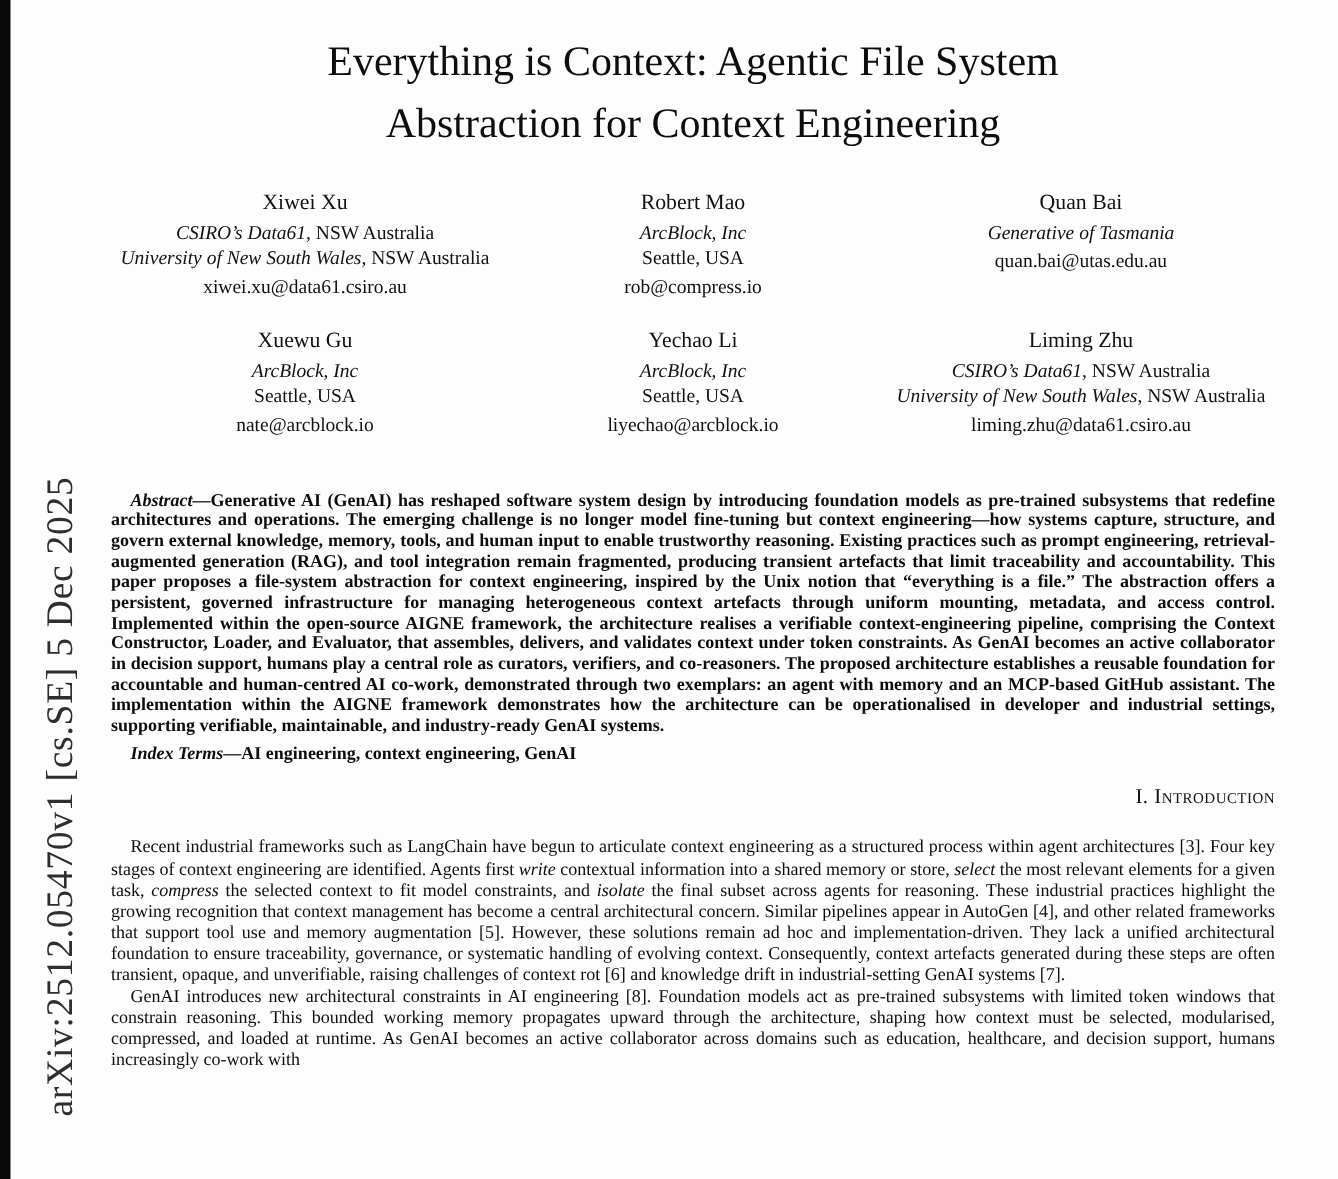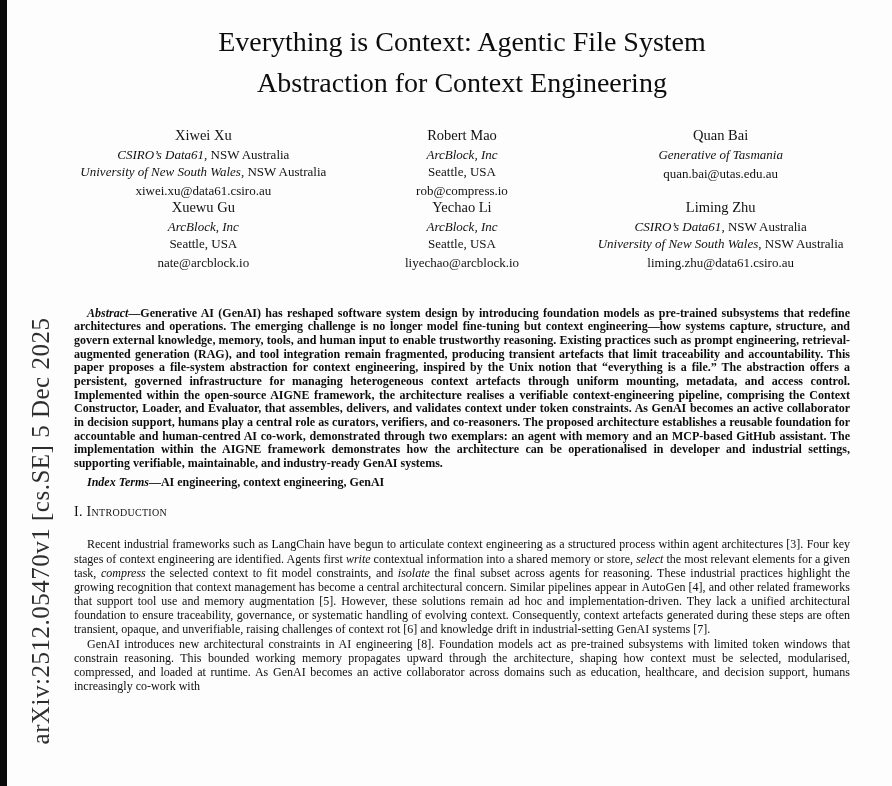--- a/index.html
+++ b/index.html
@@ -39,20 +39,21 @@
     text-align: center;
     margin-top: 22px;
     font-size: 28px;
     font-weight: normal;
     line-height: 1.45;
     color: #0d0d0d;
   }
   .authors-grid {
     display: grid;
     grid-template-columns: 1fr 1fr 1fr;
+    row-gap: 20px;
     margin-top: 24px;
     text-align: center;
   }
   .author-name { font-size: 14.5px; margin-bottom: 3px; }
   .affil { font-size: 13px; line-height: 1.3; }
   .affil i, .abstract i, .index-terms i, .body-para i { }
   .email { font-size: 13px; margin-top: 2px; }
   .columns {
     display: flex;
     gap: 17px;
@@ -66,21 +67,21 @@
     line-height: 1.14;
     text-align: justify;
     text-indent: 13px;
     color: #0d0d0d;
   }
   .index-terms { margin-top: 5px; }
   .section-heading {
     font-variant: small-caps;
     font-weight: normal;
     font-size: 14px;
-    text-align: left;
+    text-align: right;
     margin-top: 15px;
     letter-spacing: 0.3px;
   }
   .body-para {
     font-size: 12px;
     line-height: 1.18;
     text-align: justify;
     text-indent: 13px;
     color: #0d0d0d;
   }

